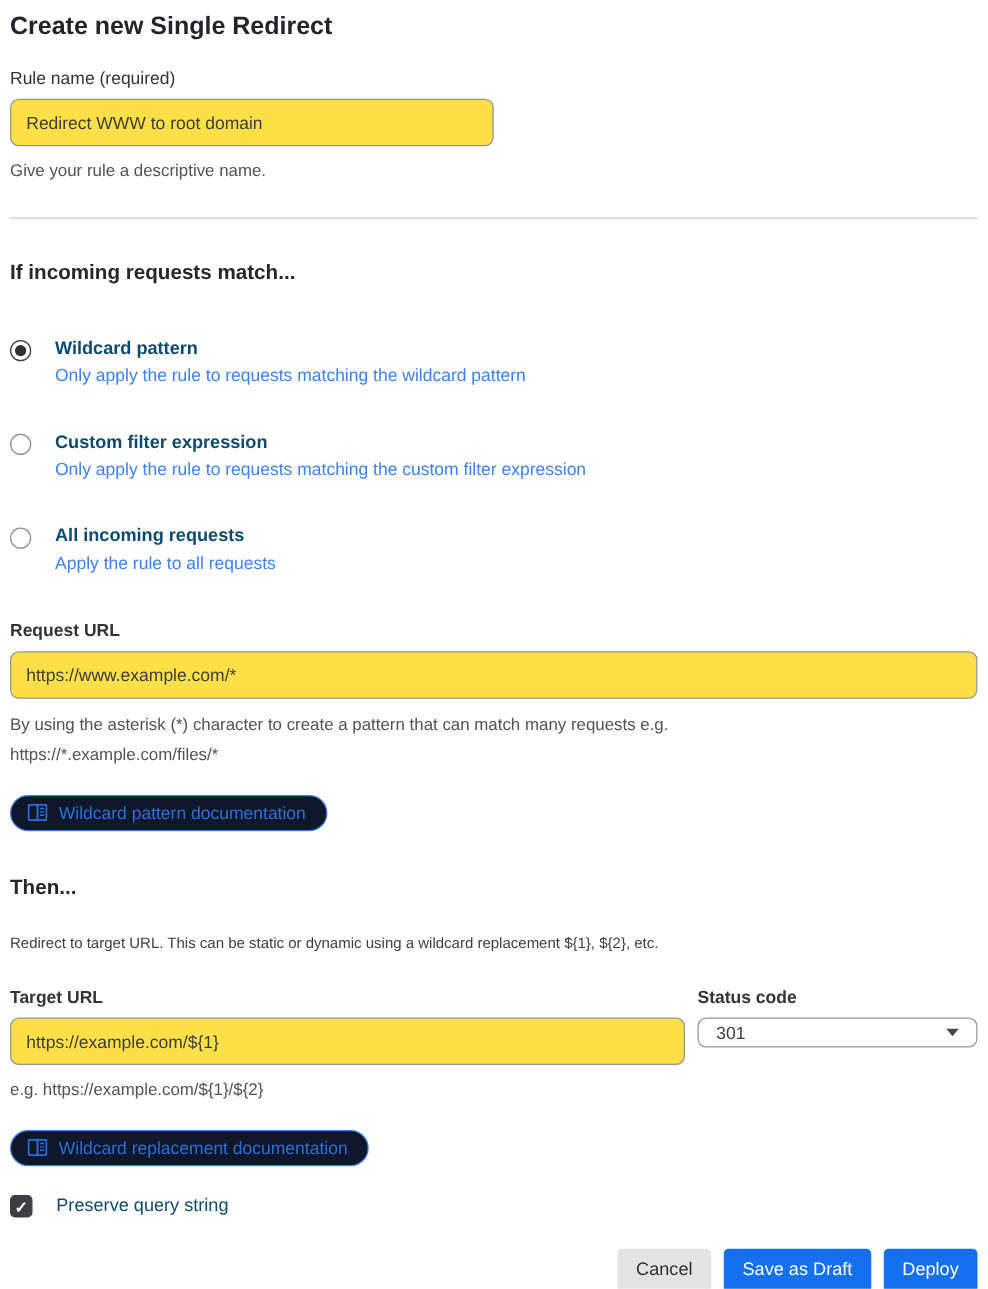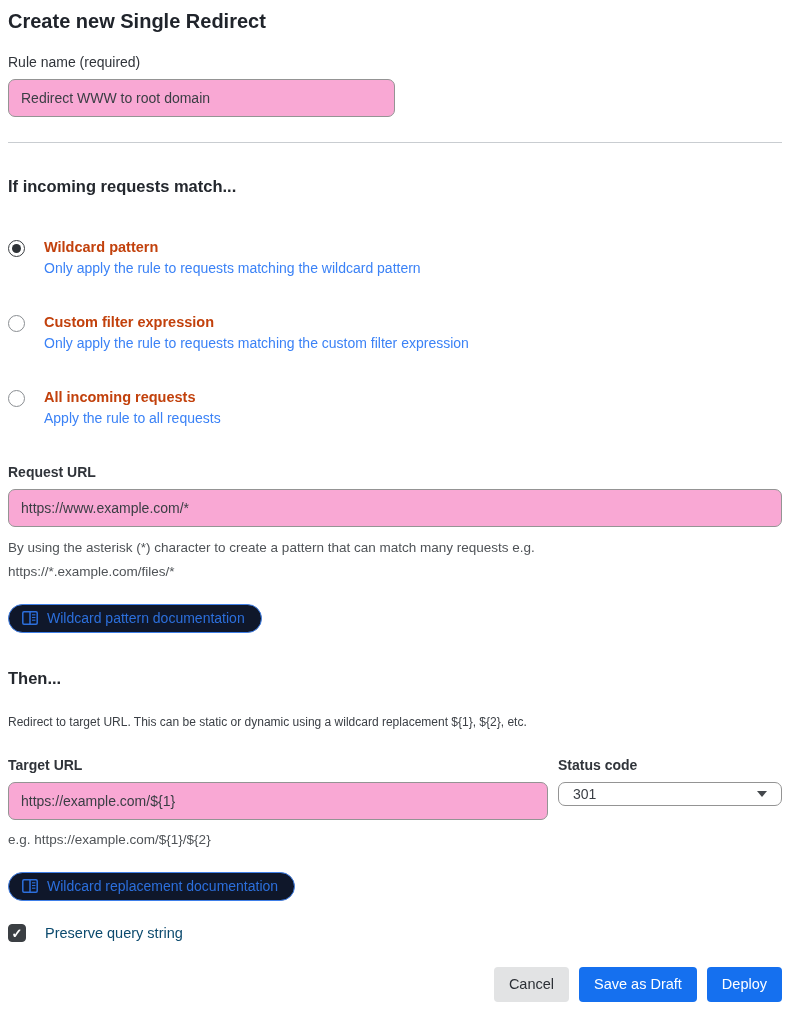--- a/index.html
+++ b/index.html
@@ -8,21 +8,21 @@
   .page { padding: 8px; }
 
   .page-title { font-size: 20px; font-weight: 700; color: #20242b; margin: 2px 0 21px; }
 
   .field-label { display: block; font-size: 14px; color: #30343a; margin-bottom: 9px; }
   .field-label.bold { font-weight: 700; }
 
   .text-input {
     display: block; height: 38px; border: 1px solid #949494; border-radius: 7px;
     padding: 0 12px; font-size: 14px; color: #3a3e44; font-family: inherit;
-    background: #f9a8d4; outline: none; width: 100%;
+    background: #fde047; outline: none; width: 100%;
   }
   .rule-name-input { width: 387px; }
 
   .helper { font-size: 13.5px; color: #4f5357; margin-top: 8px; line-height: 24px; }
 
   hr.divider { border: none; border-top: 1px solid #c9cdd1; margin-top: 25px; }
 
   .section-heading { font-size: 16.5px; font-weight: 700; color: #24282e; }
   .heading-match { margin-top: 34px; }
   .heading-then { margin-top: 36px; }
@@ -31,21 +31,21 @@
   .radio-item { display: flex; align-items: flex-start; gap: 19px; margin-bottom: 38px; cursor: pointer; }
   .radio-circle {
     flex: 0 0 auto; width: 17px; height: 17px; border-radius: 50%;
     border: 1.6px solid #8a8e92; margin-top: 1px; position: relative; background: #fff;
   }
   .radio-circle.on { border-color: #3a3e42; }
   .radio-circle.on::after {
     content: ""; position: absolute; inset: 3px; border-radius: 50%; background: #2e3236;
   }
   .radio-texts { display: flex; flex-direction: column; gap: 5px; }
-  .radio-label { font-size: 14.5px; font-weight: 700; color: #c2410c; }
+  .radio-label { font-size: 14.5px; font-weight: 700; color: #0c4a6e; }
   .radio-desc { font-size: 14px; color: #3b82f6; }
 
   .request-url-block { margin-top: 5px; }
   .url-helper { margin-top: 9px; }
 
   .doc-pill {
     display: inline-flex; align-items: center; gap: 9px; margin-top: 20px;
     border: 1px solid #3f7fe8; border-radius: 15px; background: #0f172a;
     color: #2c6fdc; font-size: 14px; font-family: inherit;
     padding: 5px 16px 6px 13px; cursor: pointer;
@@ -89,20 +89,21 @@
 </head>
 <body>
 
 <div class="page">
 
   <h1 class="page-title">Create new Single Redirect</h1>
 
   <div>
     <label class="field-label">Rule name (required)</label>
     <input class="text-input rule-name-input" type="text" value="Redirect WWW to root domain" style="">
+    <div class="helper">Give your rule a descriptive name.</div>
   </div>
 
   <hr class="divider">
 
   <h2 class="section-heading heading-match">If incoming requests match...</h2>
 
   <div class="radio-group">
 
     <div class="radio-item">
       <span class="radio-circle on"></span>

